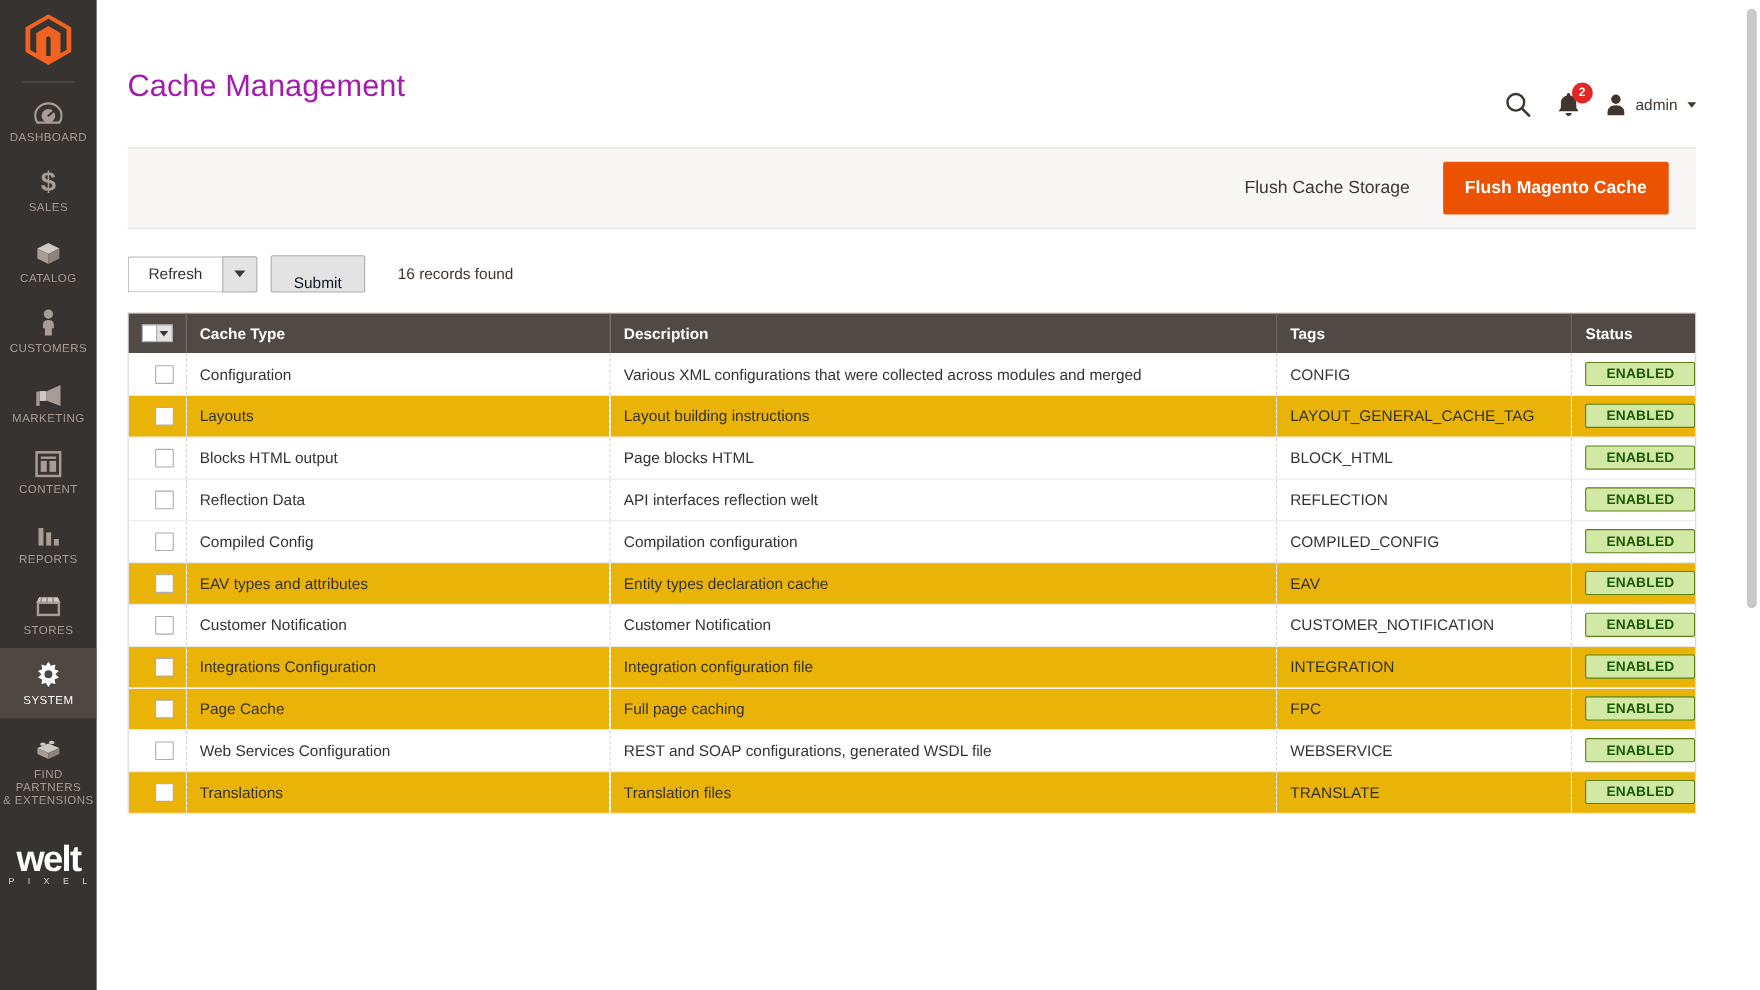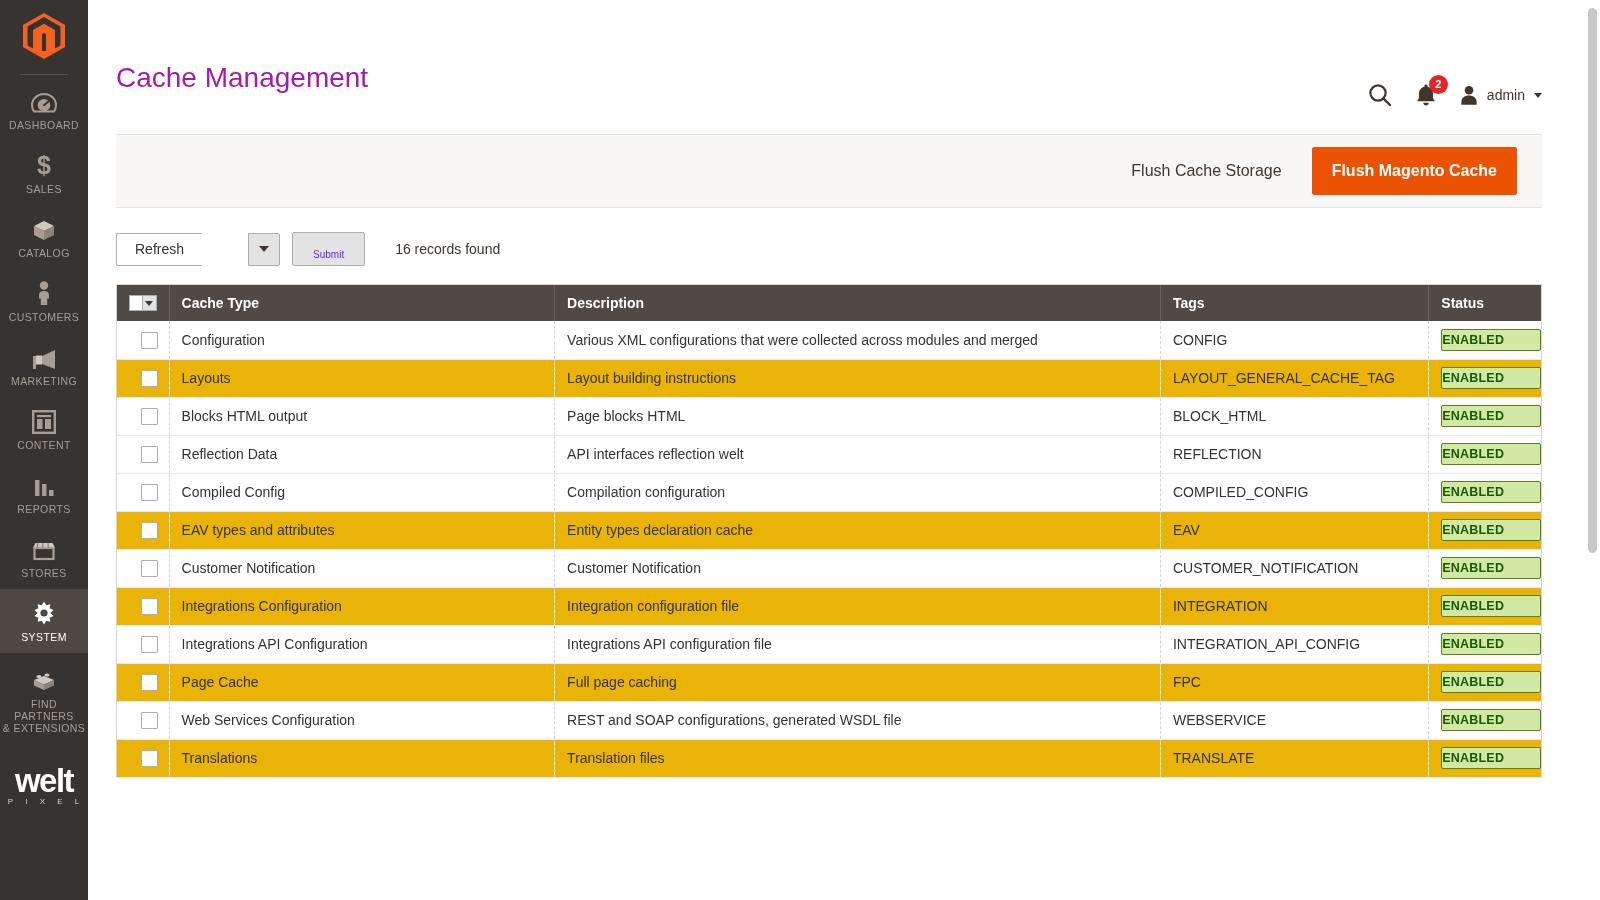--- a/index.html
+++ b/index.html
@@ -122,21 +122,21 @@
     border-radius: 2px; cursor: pointer;
     height: 48px; padding: 0 19px;
     margin-left: 8px;
   }
 
   
   .grid-toolbar {
     display: flex; align-items: center;
     margin: 24px 58px 0 28px; gap: 12px;
   }
-  .split-btn { display: flex; gap: 46px; }
+  .split-btn { display: flex; }
   .split-main {
     background: #ffffff; border: 1px solid #adadad; border-right: none;
     font-family: "Liberation Sans", sans-serif;
     font-size: 14px; color: #333333;
     height: 33px; padding: 0 18px; cursor: pointer;
     border-radius: 2px 0 0 2px;
   }
   .split-toggle {
     background: #e3e3e3; border: 1px solid #adadad;
     width: 32px; height: 33px; cursor: pointer;
@@ -145,21 +145,21 @@
   }
   .split-toggle .tri {
     width: 0; height: 0;
     border-left: 5px solid transparent;
     border-right: 5px solid transparent;
     border-top: 6px solid #41362f;
   }
   .btn-submit {
     background: #e3e3e3; border: 1px solid #adadad;
     font-family: "Liberation Sans", sans-serif;
-    font-size: 10px; color: #6d28d9;
+    font-size: 14px; color: #0f172a;
     height: 33px; padding: 16px 20px; cursor: pointer;
     border-radius: 2px;
   }
   .records-found { font-size: 14px; color: #41362f; margin-left: 18px; }
 
   
   .grid-wrap {
     margin: 18px 58px 0 28px;
     border: 1px solid #d6d6d6;
     border-bottom: none;
@@ -215,21 +215,21 @@
     width: 17px; height: 17px; background: #ffffff;
     border: 1px solid #adadad; border-radius: 1px;
     display: inline-block; cursor: pointer; vertical-align: middle;
     margin-left: 12px;
   }
   td.cell-status { text-align: center; padding: 0 6px; }
   .badge-enabled {
     display: inline-block;
     background: #d2e9a6; border: 1px solid #5b8116;
     color: #185b00; font-weight: bold; font-size: 12.5px;
-    padding: 3px 0 3px 0; width: 100px; text-align: left;
+    padding: 3px 0 3px 0; width: 100px; text-align: center;
     border-radius: 2px; letter-spacing: 0.2px;
   }
 
   
   .scrollbar-track {
     position: absolute; top: 0; right: 0;
     width: 15px; height: 900px; background: #ffffff;
   }
   .scrollbar-thumb {
     position: absolute; top: 8px; right: 3px;
@@ -485,27 +485,20 @@
               <td>CUSTOMER_NOTIFICATION</td>
               <td class="cell-status"><span class="badge-enabled">ENABLED</span></td>
             </tr>
             <tr class="even">
               <td class="cell-check"><span class="row-check"></span></td>
               <td>Integrations Configuration</td>
               <td>Integration configuration file</td>
               <td>INTEGRATION</td>
               <td class="cell-status"><span class="badge-enabled">ENABLED</span></td>
             </tr>
-            <tr class="odd">
-              <td class="cell-check"><span class="row-check"></span></td>
-              <td>Integrations API Configuration</td>
-              <td>Integrations API configuration file</td>
-              <td>INTEGRATION_API_CONFIG</td>
-              <td class="cell-status"><span class="badge-enabled">ENABLED</span></td>
-            </tr>
             <tr class="even">
               <td class="cell-check"><span class="row-check"></span></td>
               <td>Page Cache</td>
               <td>Full page caching</td>
               <td>FPC</td>
               <td class="cell-status"><span class="badge-enabled">ENABLED</span></td>
             </tr>
             <tr class="odd">
               <td class="cell-check"><span class="row-check"></span></td>
               <td>Web Services Configuration</td>

